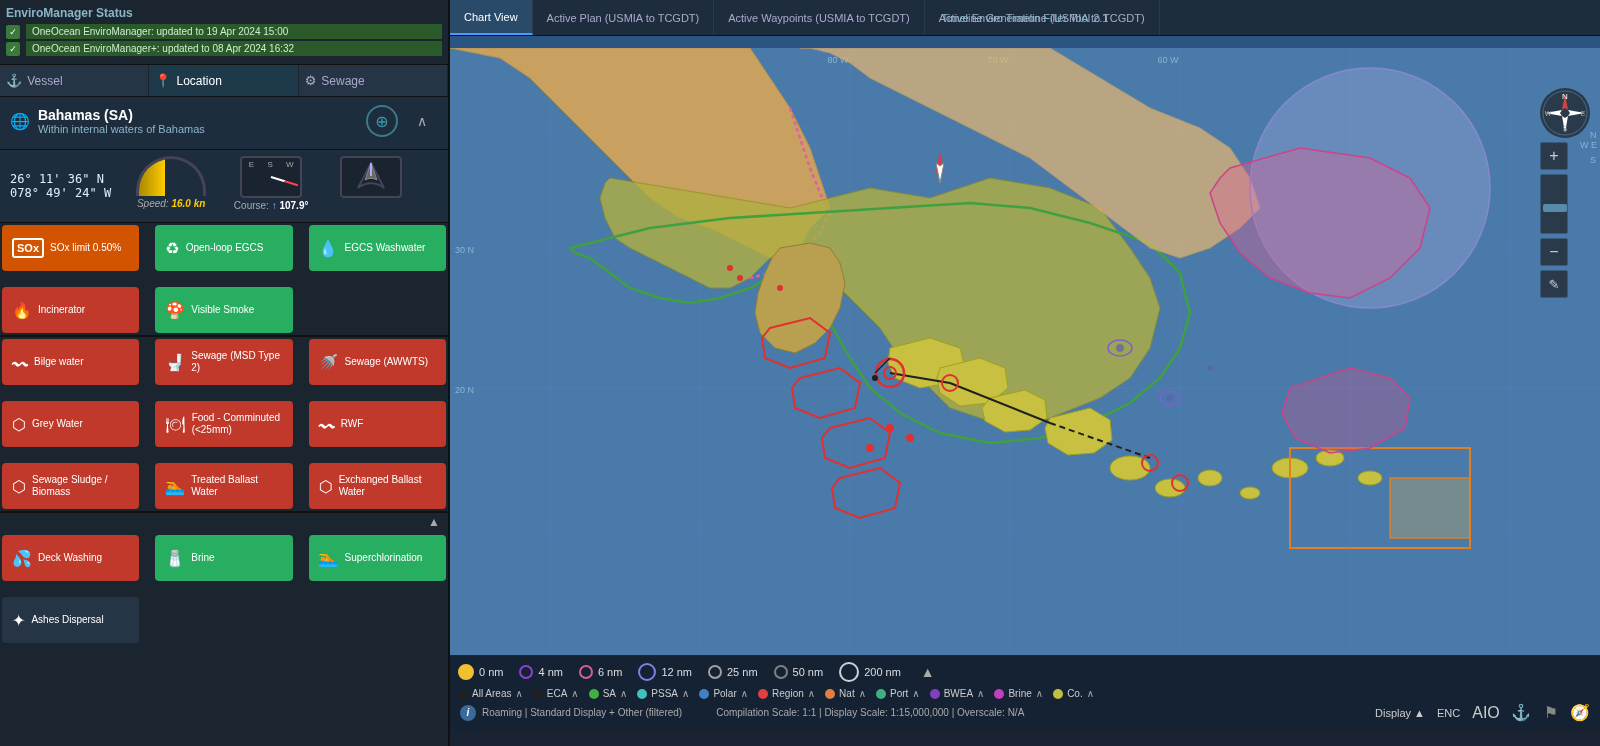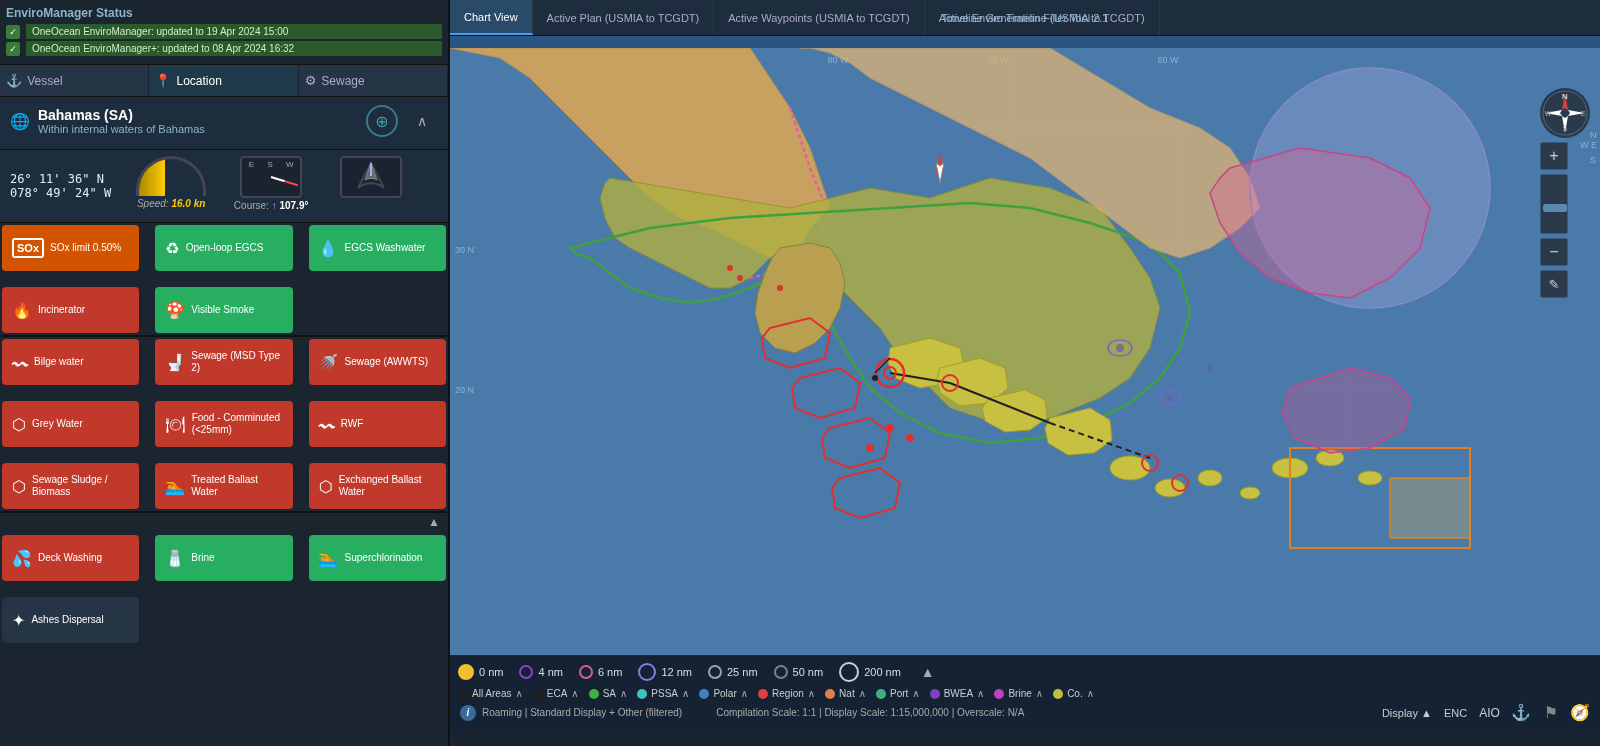--- a/index.html
+++ b/index.html
@@ -823,21 +823,21 @@
     </div>
 
     <div id="map-status-bar" style="display: flex; align-items: center; flex-wrap: wrap;">
       <div class="info-icon">i</div>
       <span>Roaming | Standard Display + Other (filtered)</span>
       <br>
       <span style="display:block;margin-left:22px;">Compilation Scale: 1:1 | Display Scale: 1:15,000,000 | Overscale: N/A</span>
       <div class="bottom-icons">
         <span style="color:#ccc;font-size:11px;cursor:pointer;">Display ▲</span>
         <span style="color:#ccc;font-size:11px;cursor:pointer;">ENC</span>
-        <span style="color:#ccc;font-size:12px;cursor:pointer;">AIO</span>
+        <span style="color:#ccc;font-size:16px;cursor:pointer;">AIO</span>
         <span style="color:#888;font-size:16px;">⚓</span>
         <span style="color:#888;font-size:16px;">⚑</span>
         <span style="color:#888;font-size:16px;">🧭</span>
       </div>
     </div>
   </div>
 
 </div>
 
 </body></html>

